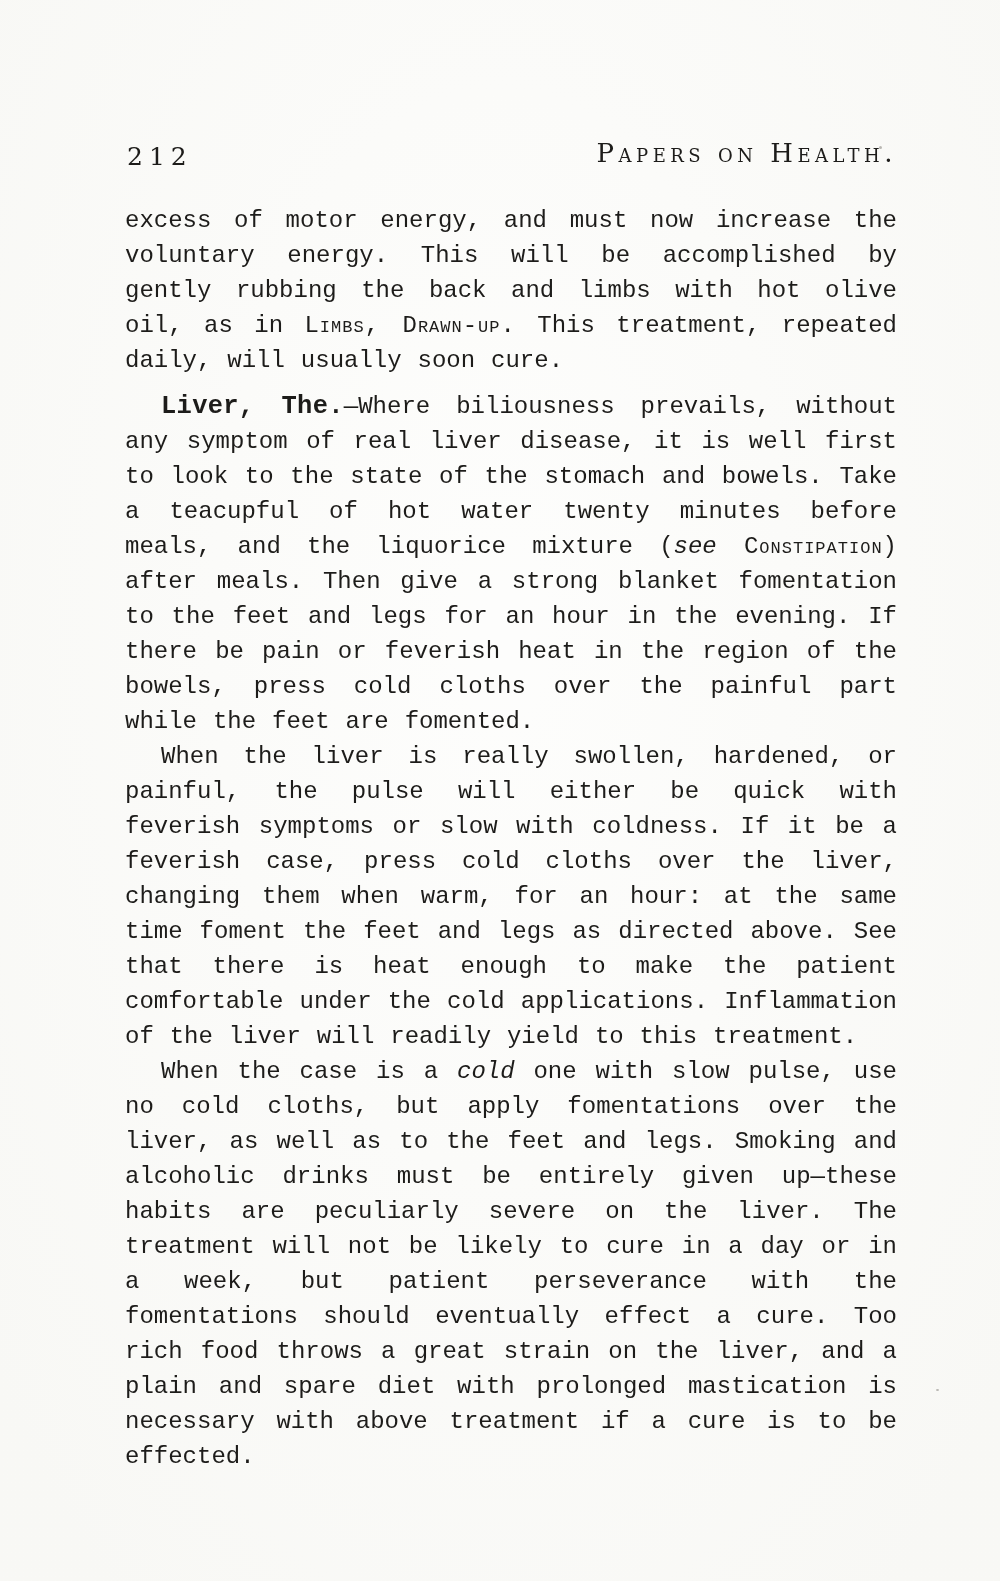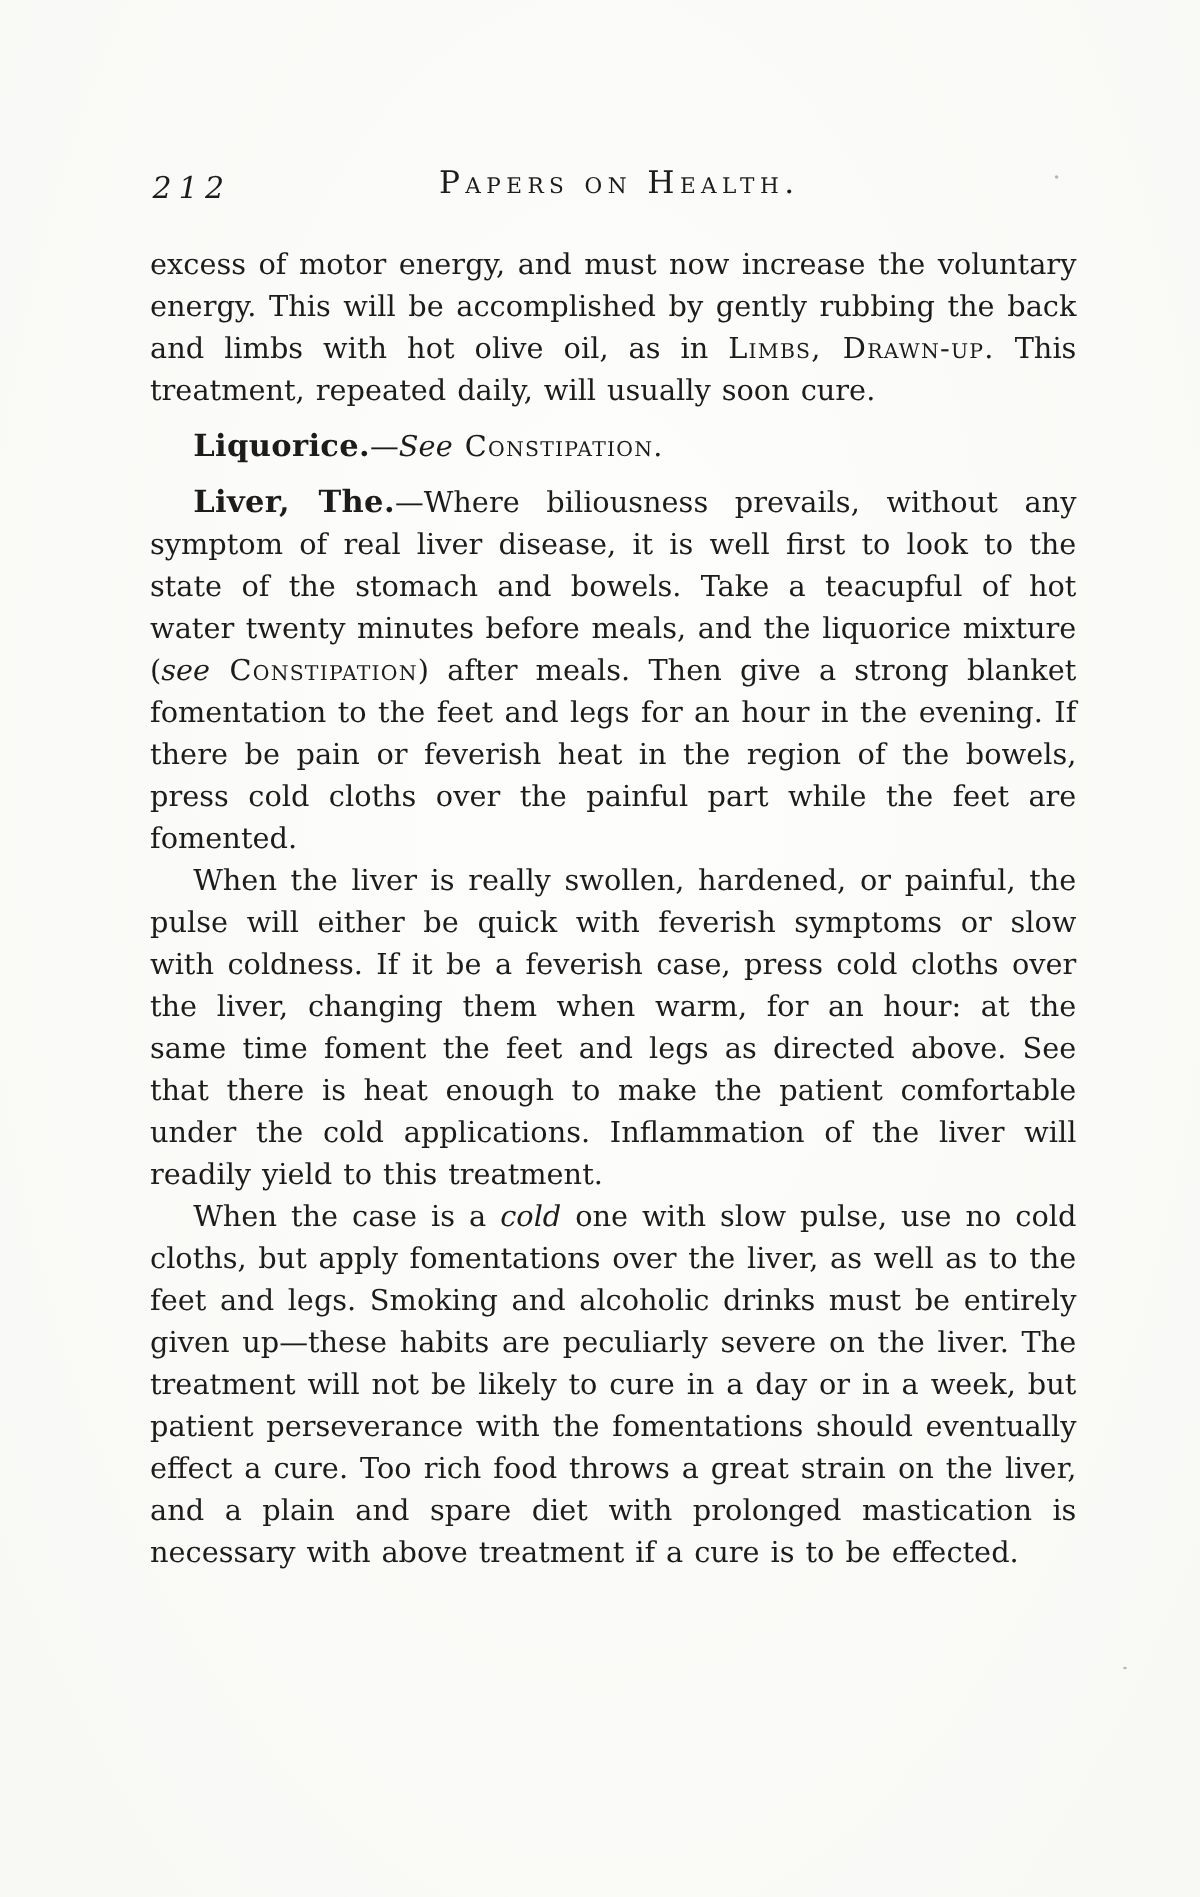--- a/index.html
+++ b/index.html
@@ -29,41 +29,40 @@
     height: 38px;
     margin-bottom: 27px;
   }
 
   .pagenum {
     position: absolute;
     left: 2px;
     top: 4px;
     font-size: 25px;
     letter-spacing: 6px;
-    font-style: italic;
   }
 
   .running-title {
     display: block;
-    text-align: center;
+    text-align: right;
     font-variant: small-caps;
     font-size: 26px;
     letter-spacing: 4.5px;
     padding-left: 10px;
   }
 
   .body-text {
     width: 772px;
     font-size: 24px;
     line-height: 35px;
     text-align: justify;
     word-spacing: 1.5px;
   }
 
-  .para { text-align: justify; }
+  .para { text-align: justify; font-family: Liberation Mono, monospace; }
   .para.indent { text-indent: 36px; }
   .para.entry { margin-top: 11px; }
 
   .run-bold {
     font-weight: bold;
     font-size: 1.06em;
     letter-spacing: 0.3px;
   }
   .run-italic { font-style: italic; }
   .run-smallcaps {
@@ -84,21 +83,20 @@
 
 <div class="page">
 
   <div class="header">
     <span class="pagenum">212</span>
     <span class="running-title">Papers on Health.</span>
   </div>
 
   <div class="body-text">
       <p class="para"><span class="run run-normal">excess of motor energy, and must now increase the voluntary energy.  This will be accomplished by gently rubbing the back and limbs with hot olive oil, as in </span><span class="run run-smallcaps">Limbs, Drawn-up.</span><span class="run run-normal">  This treatment, repeated daily, will usually soon cure.</span></p>
-      <p class="para indent entry"><span class="run run-bold">Liquorice.</span><span class="run run-normal">—</span><span class="run run-italic">See</span><span class="run run-smallcaps"> Constipation.</span></p>
       <p class="para indent entry"><span class="run run-bold">Liver, The.</span><span class="run run-normal">—Where biliousness prevails, without any symptom of real liver disease, it is well first to look to the state of the stomach and bowels.  Take a teacupful of hot water twenty minutes before meals, and the liquorice mixture (</span><span class="run run-italic">see</span><span class="run run-smallcaps"> Constipation</span><span class="run run-normal">) after meals.  Then give a strong blanket fomentation to the feet and legs for an hour in the evening.  If there be pain or feverish heat in the region of the bowels, press cold cloths over the painful part while the feet are fomented.</span></p>
       <p class="para indent"><span class="run run-normal">When the liver is really swollen, hardened, or painful, the pulse will either be quick with feverish symptoms or slow with coldness.  If it be a feverish case, press cold cloths over the liver, changing them when warm, for an hour: at the same time foment the feet and legs as directed above.  See that there is heat enough to make the patient comfortable under the cold applications.  Inflammation of the liver will readily yield to this treatment.</span></p>
       <p class="para indent"><span class="run run-normal">When the case is a </span><span class="run run-italic">cold</span><span class="run run-normal"> one with slow pulse, use no cold cloths, but apply fomentations over the liver, as well as to the feet and legs.  Smoking and alcoholic drinks must be entirely given up—these habits are peculiarly severe on the liver.  The treatment will not be likely to cure in a day or in a week, but patient perseverance with the fomentations should eventually effect a cure.  Too rich food throws a great strain on the liver, and a plain and spare diet with prolonged mastication is necessary with above treatment if a cure is to be effected.</span></p>
     </div>
 
   <div class="speck speck-1"></div>
   <div class="speck speck-2"></div>
 
 </div>
 

